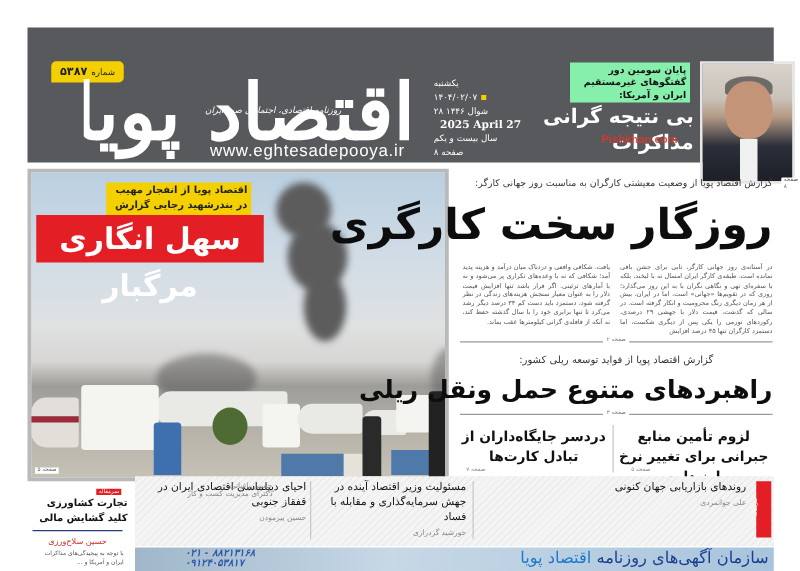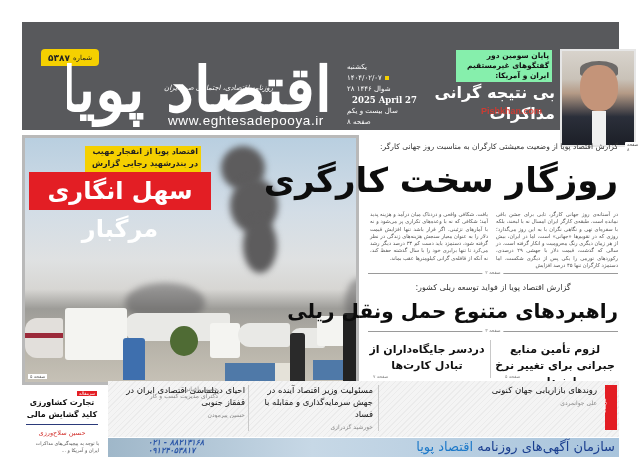--- a/index.html
+++ b/index.html
@@ -127,21 +127,21 @@
     background: linear-gradient(90deg,#9fb7c9 0%,#c7d8e6 40%,#a8c4dc 100%);
     overflow:hidden;
   }
   .ad-phone { position:absolute; left:40px; top:1px; color:#2d58a8; font-style:italic; font-weight:bold; font-size:8px; line-height:8px; }
   .ad-text { position:absolute; right:4px; top:1px; color:#1a3e8f; font-weight:normal; font-size:13px; direction:rtl; white-space:nowrap; }
   .ad-text .hl { color:#1d79c9; }
 
   
   .editorial { position:absolute; left:22px; top:389px; width:80px; height:68px; background:#fff; }
   .ed-tag { position:absolute; left:55px; top:2px; background:#e31e24; color:#fff; font-size:4.5px; padding:0 2px; }
-  .ed-title { position:absolute; left:0; top:8px; width:80px; font-weight:bold; font-size:8px; line-height:12px; text-align:center; direction:rtl; color:#111; }
+  .ed-title { position:absolute; left:0; top:8px; width:80px; font-weight:bold; font-size:8px; line-height:12px; text-align:right; direction:rtl; color:#111; }
   .ed-rule { position:absolute; left:4px; top:35px; width:72px; height:1px; background:#2b3a7a; }
   .ed-author { position:absolute; left:0; top:40px; width:80px; text-align:center; color:#d2302c; font-size:6.5px; direction:rtl; }
   .ed-body { position:absolute; left:3px; top:51px; width:74px; font-size:4.8px; line-height:7px; color:#555; direction:rtl; text-align:right; }
 </style>
 </head>
 <body>
 
 <div class="masthead">
   <div class="issue-badge">
     <span class="lbl">شماره</span>

